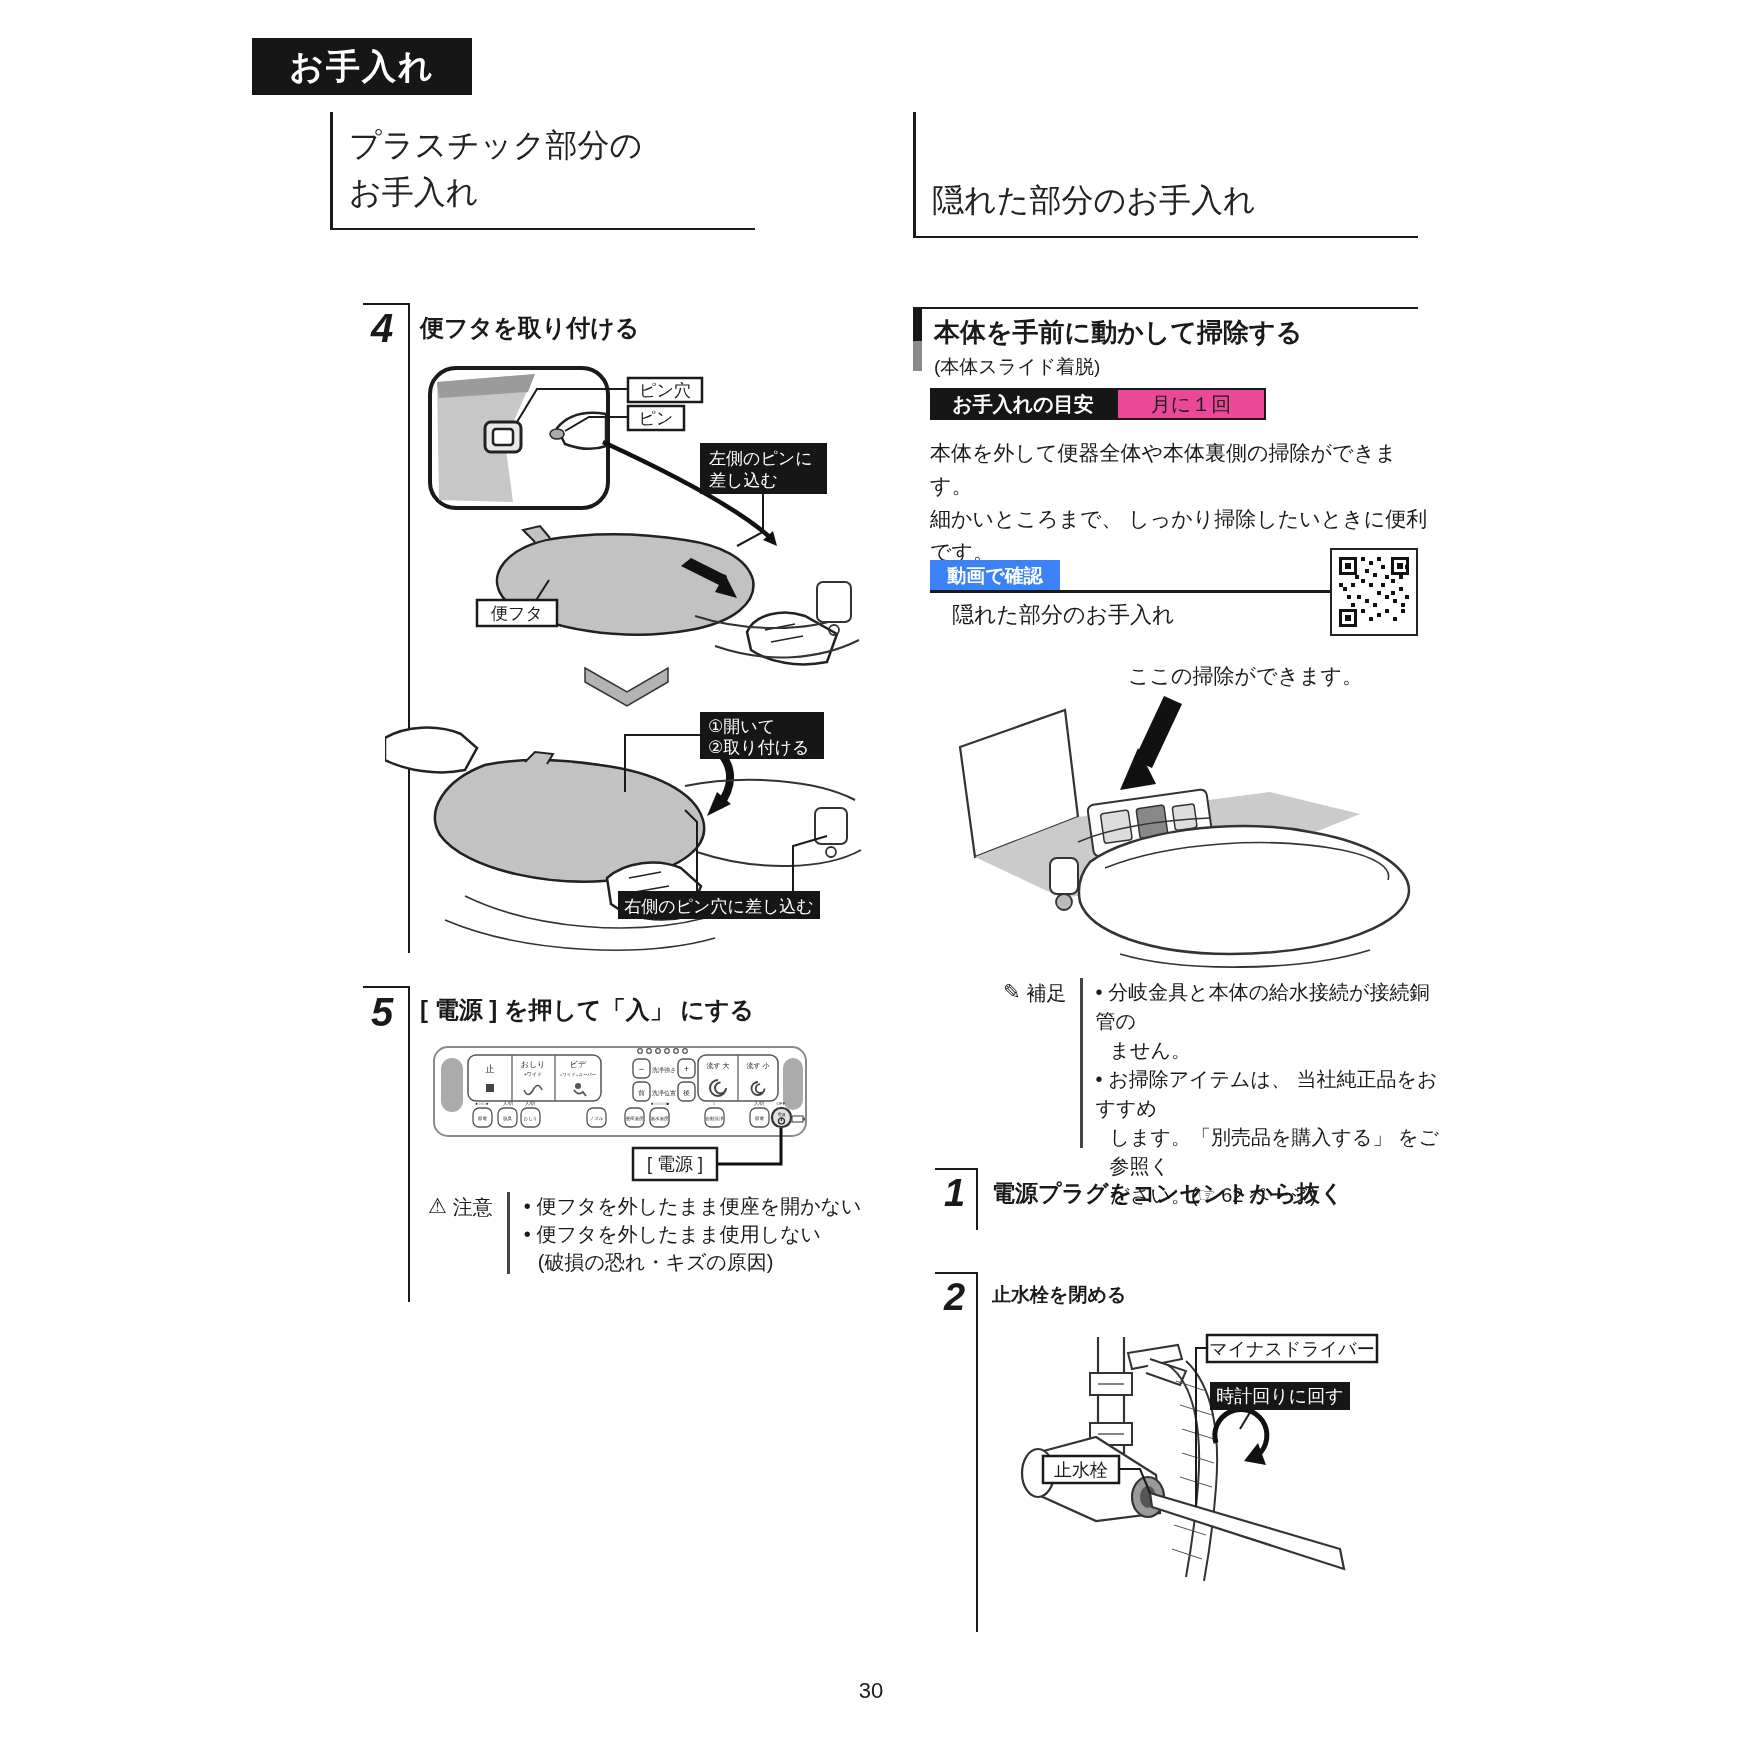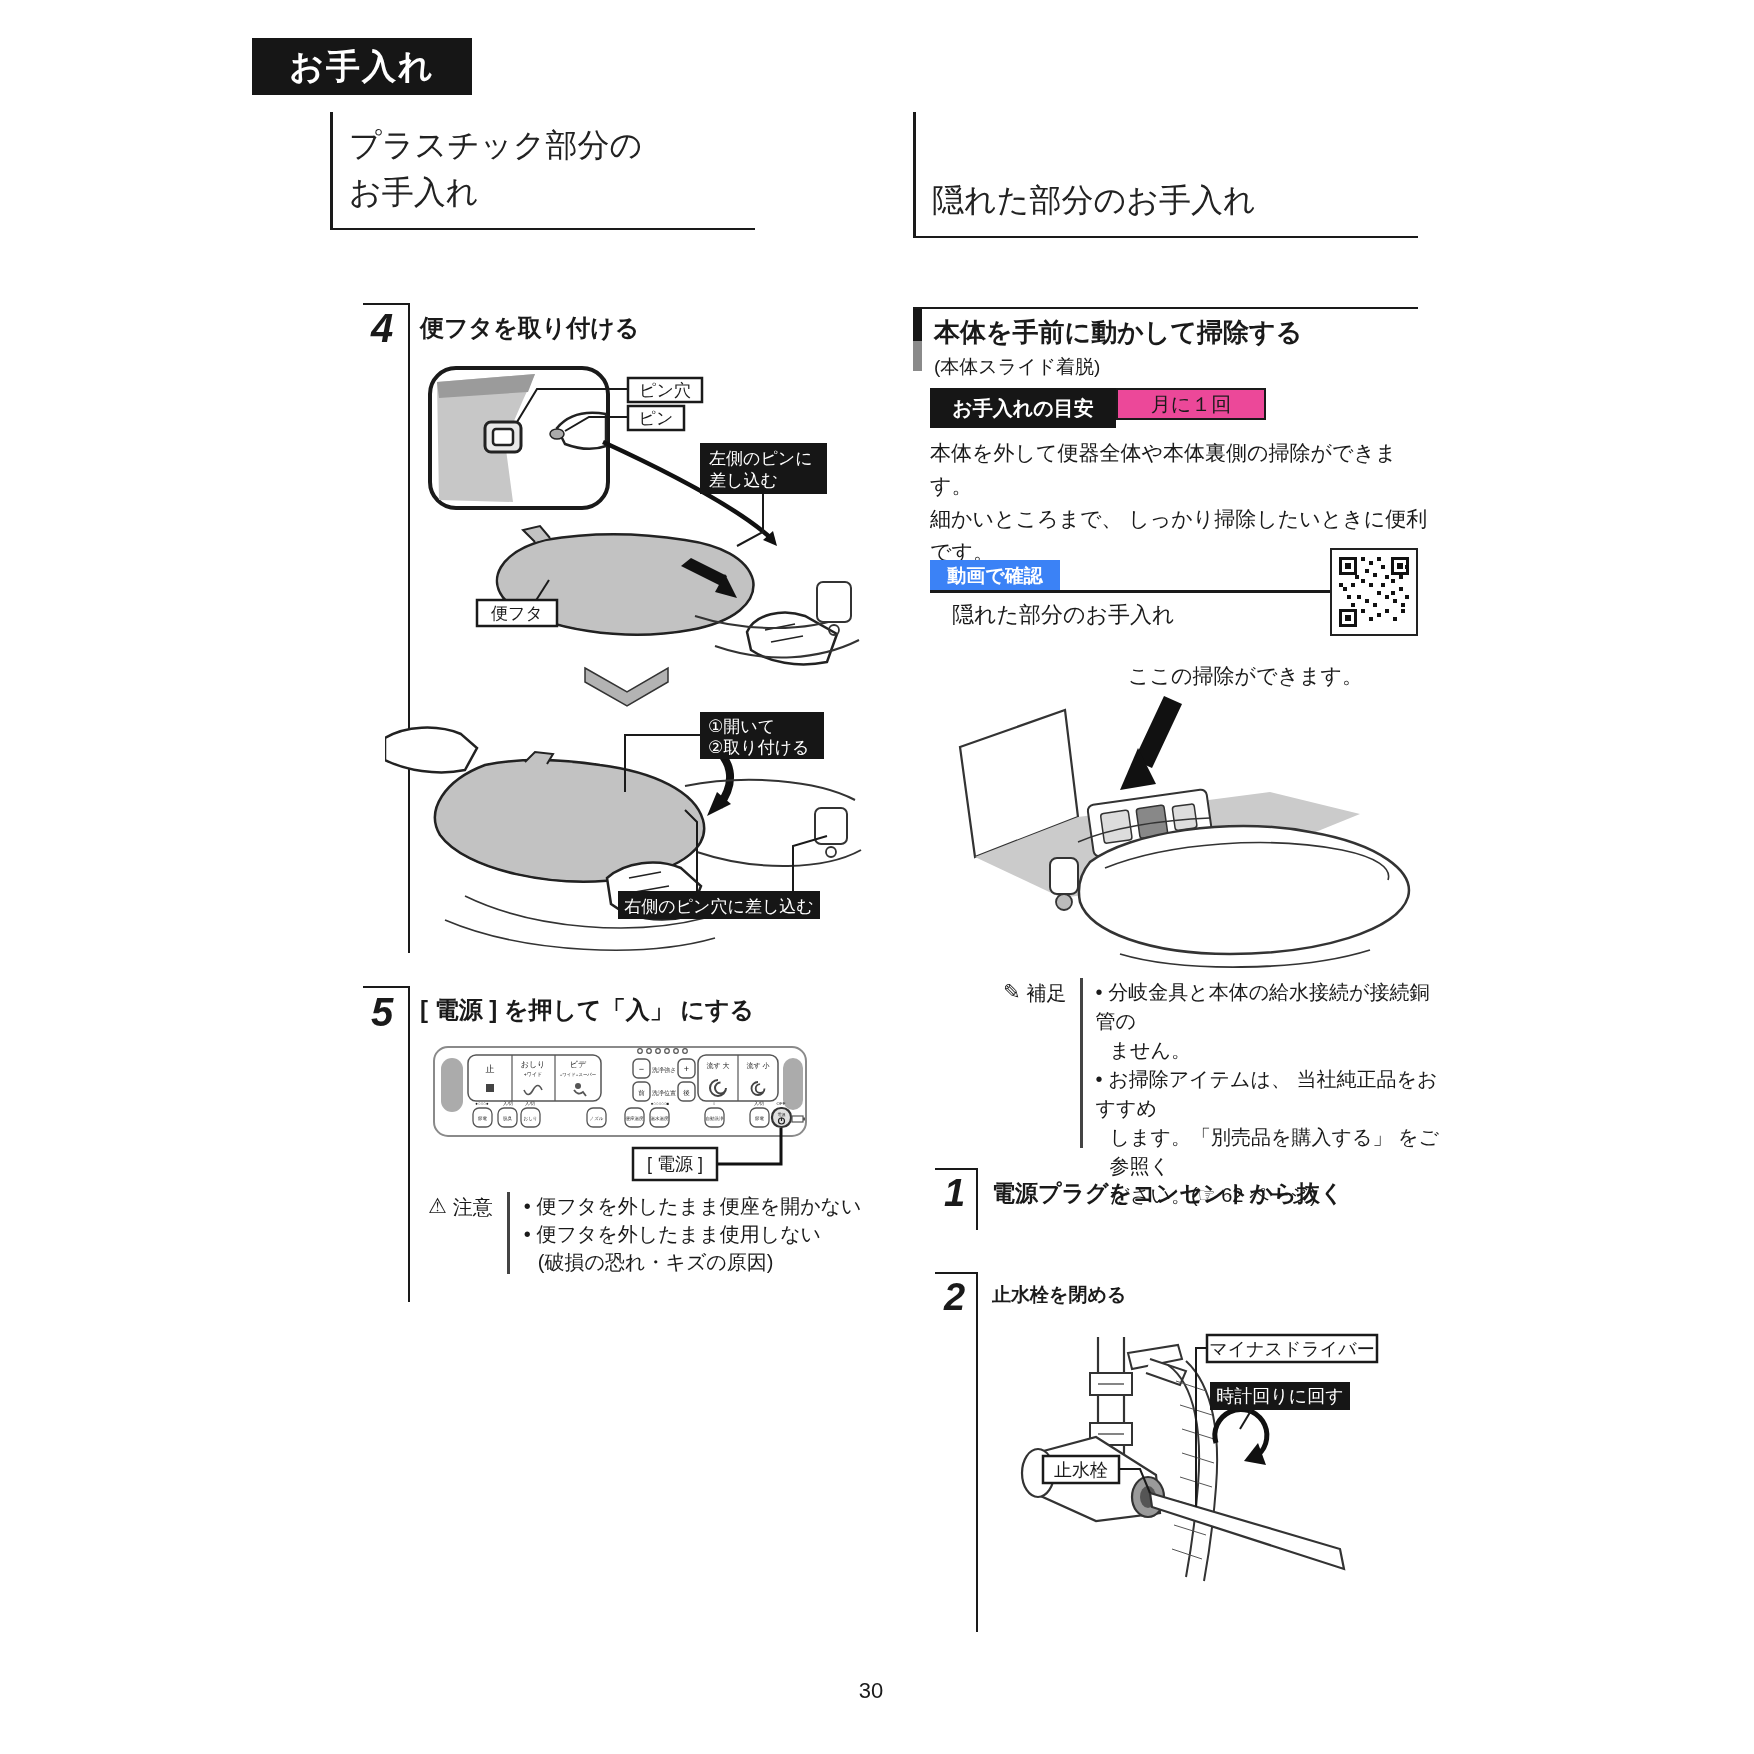--- a/index.html
+++ b/index.html
@@ -253,21 +253,21 @@
 </div>
 
 <div class="abs sub-head" style="left:913px; top:307px; width:505px; display:flex;">
   <div class="sub-head-bar"></div>
   <div style="padding:6px 0 0 12px;">
     <div class="sub-head-title">本体を手前に動かして掃除する</div>
     <div class="sub-head-sub">(本体スライド着脱)</div>
   </div>
 </div>
 
-<div class="abs guide-black" style="left:930px; top:388px; width:186px; height:40px;">お手入れの目安</div>
+<div class="abs guide-black" style="left:930px; top:388px; width:186px; height:32px;">お手入れの目安</div>
 <div class="abs guide-white" style="left:1116px; top:388px; width:150px; height:32px;">月に１回</div>
 
 <div class="abs body-text" style="left:930px; top:436px; width:500px;">
   <div>本体を外して便器全体や本体裏側の掃除ができま</div>
   <div>す。</div>
   <div>細かいところまで、 しっかり掃除したいときに便利</div>
   <div>です。</div>
 </div>
 
 <div class="abs video-label" style="left:930px; top:560px; width:130px; height:32px;">動画で確認</div>

